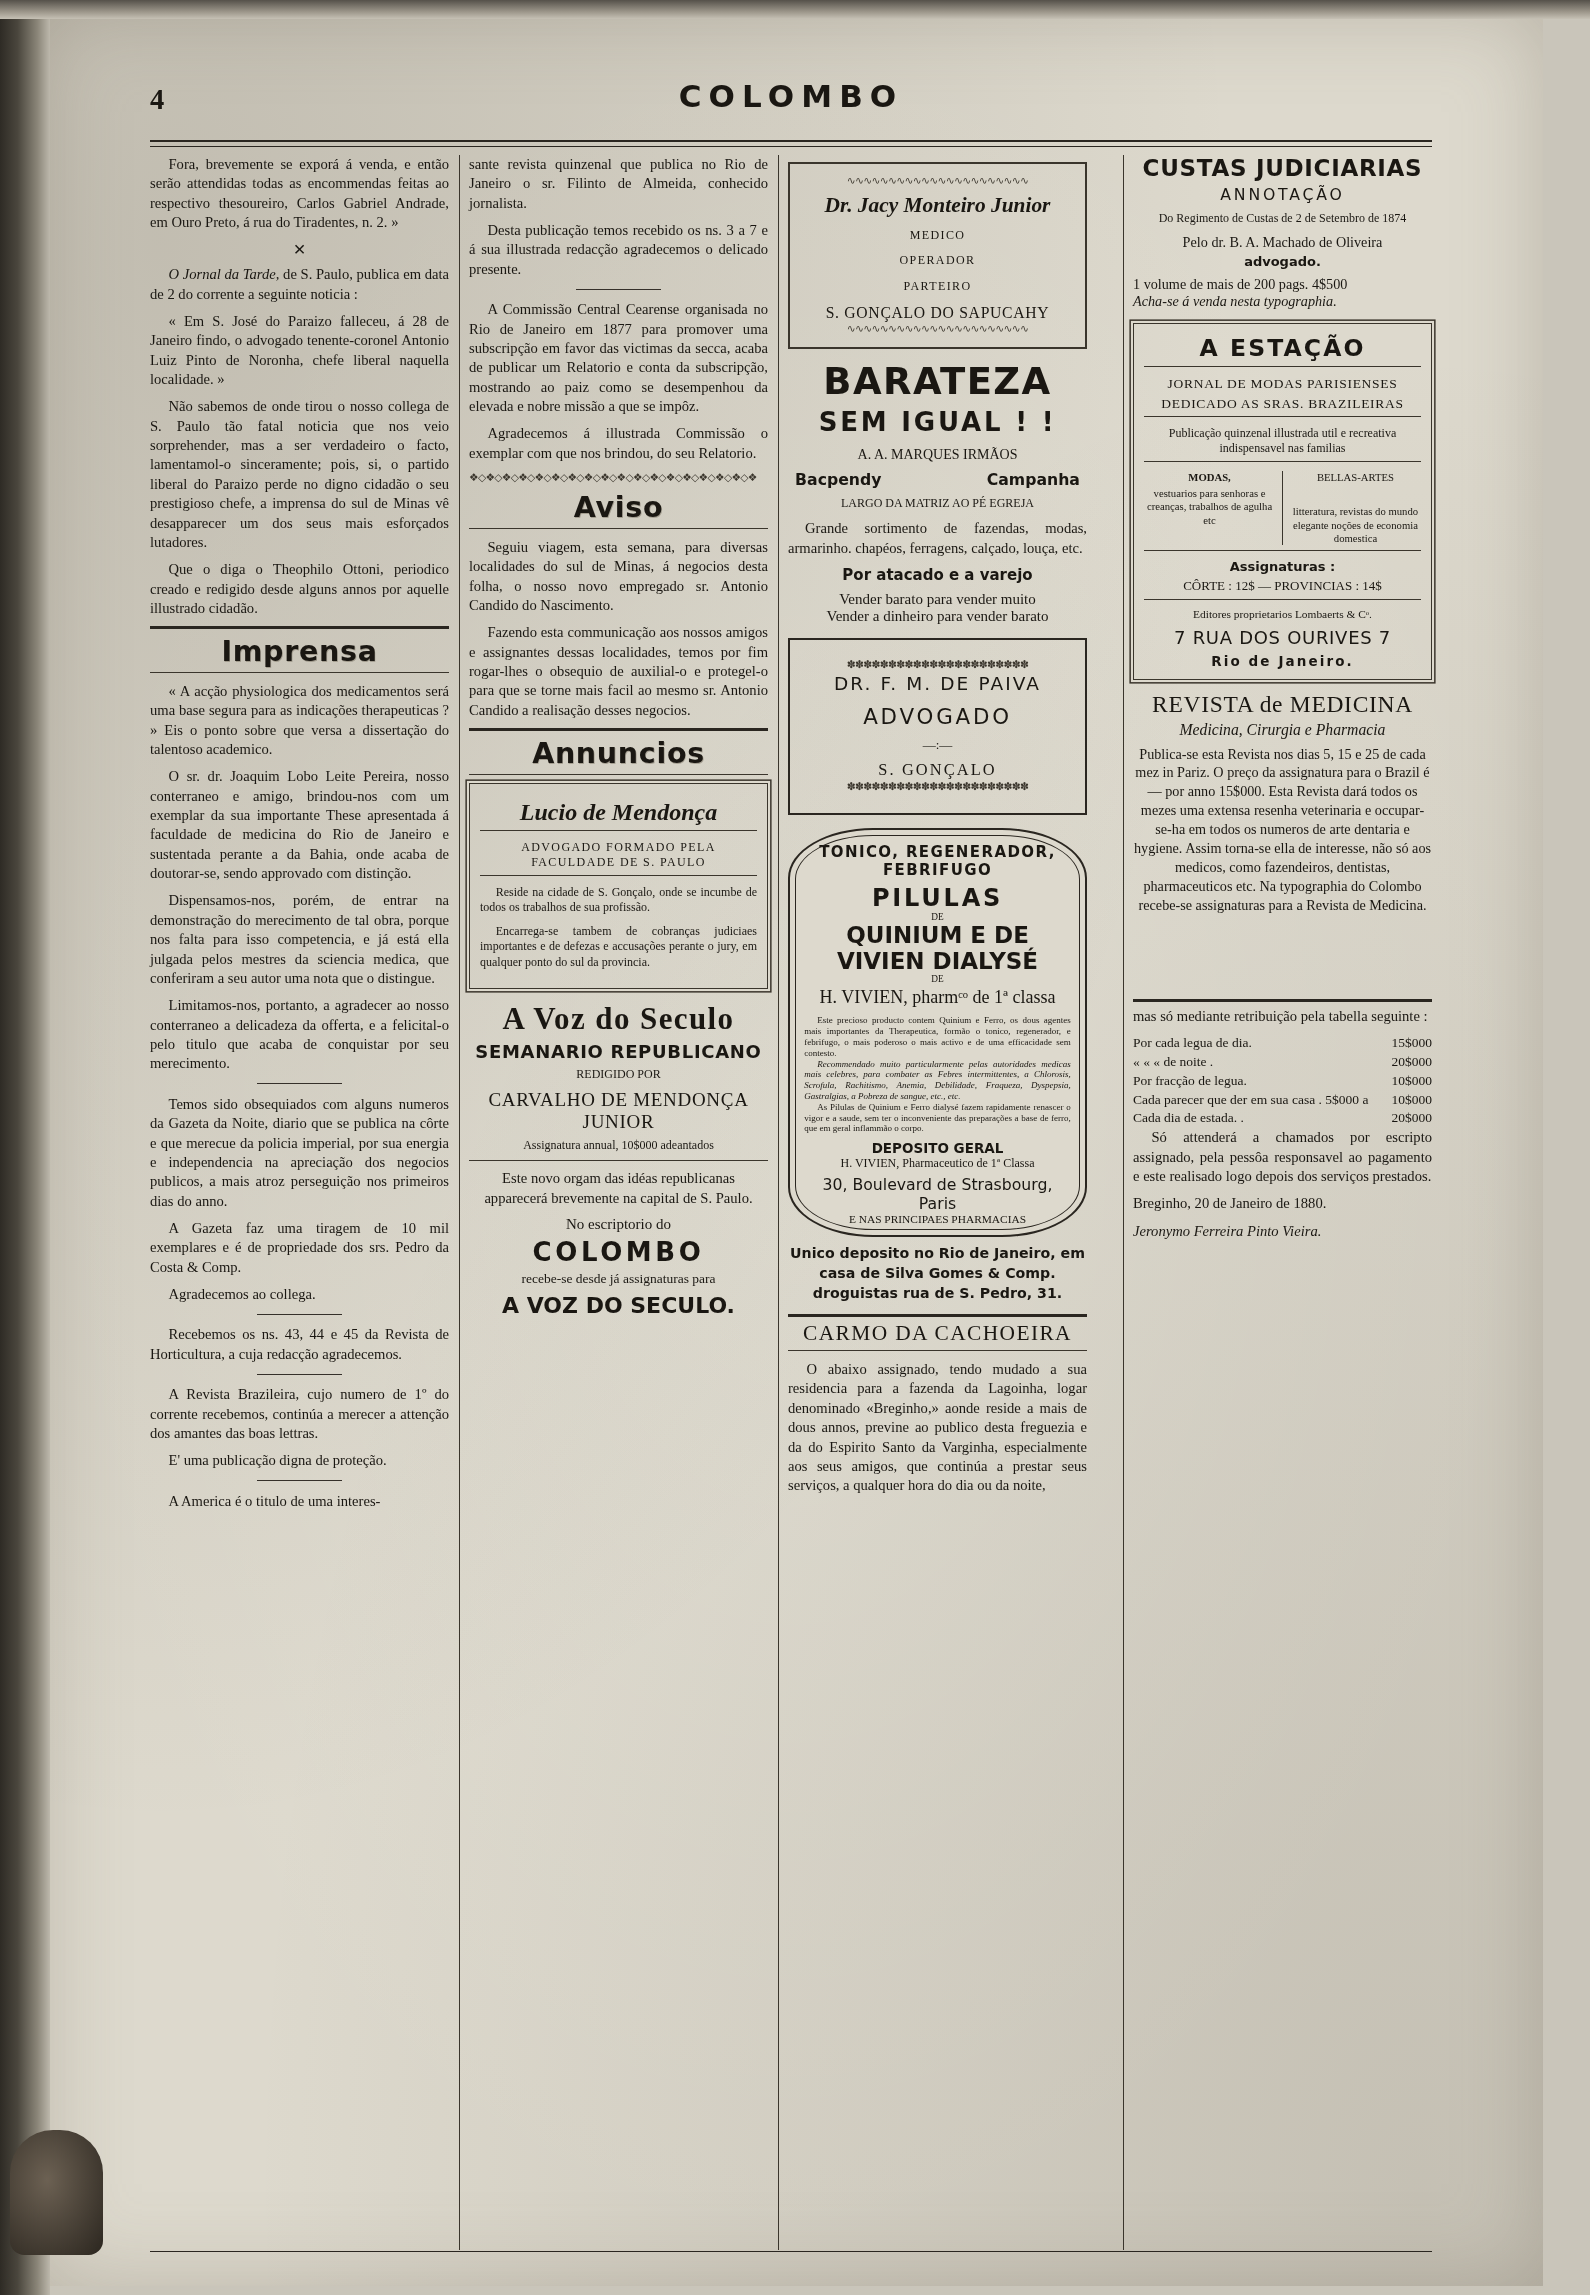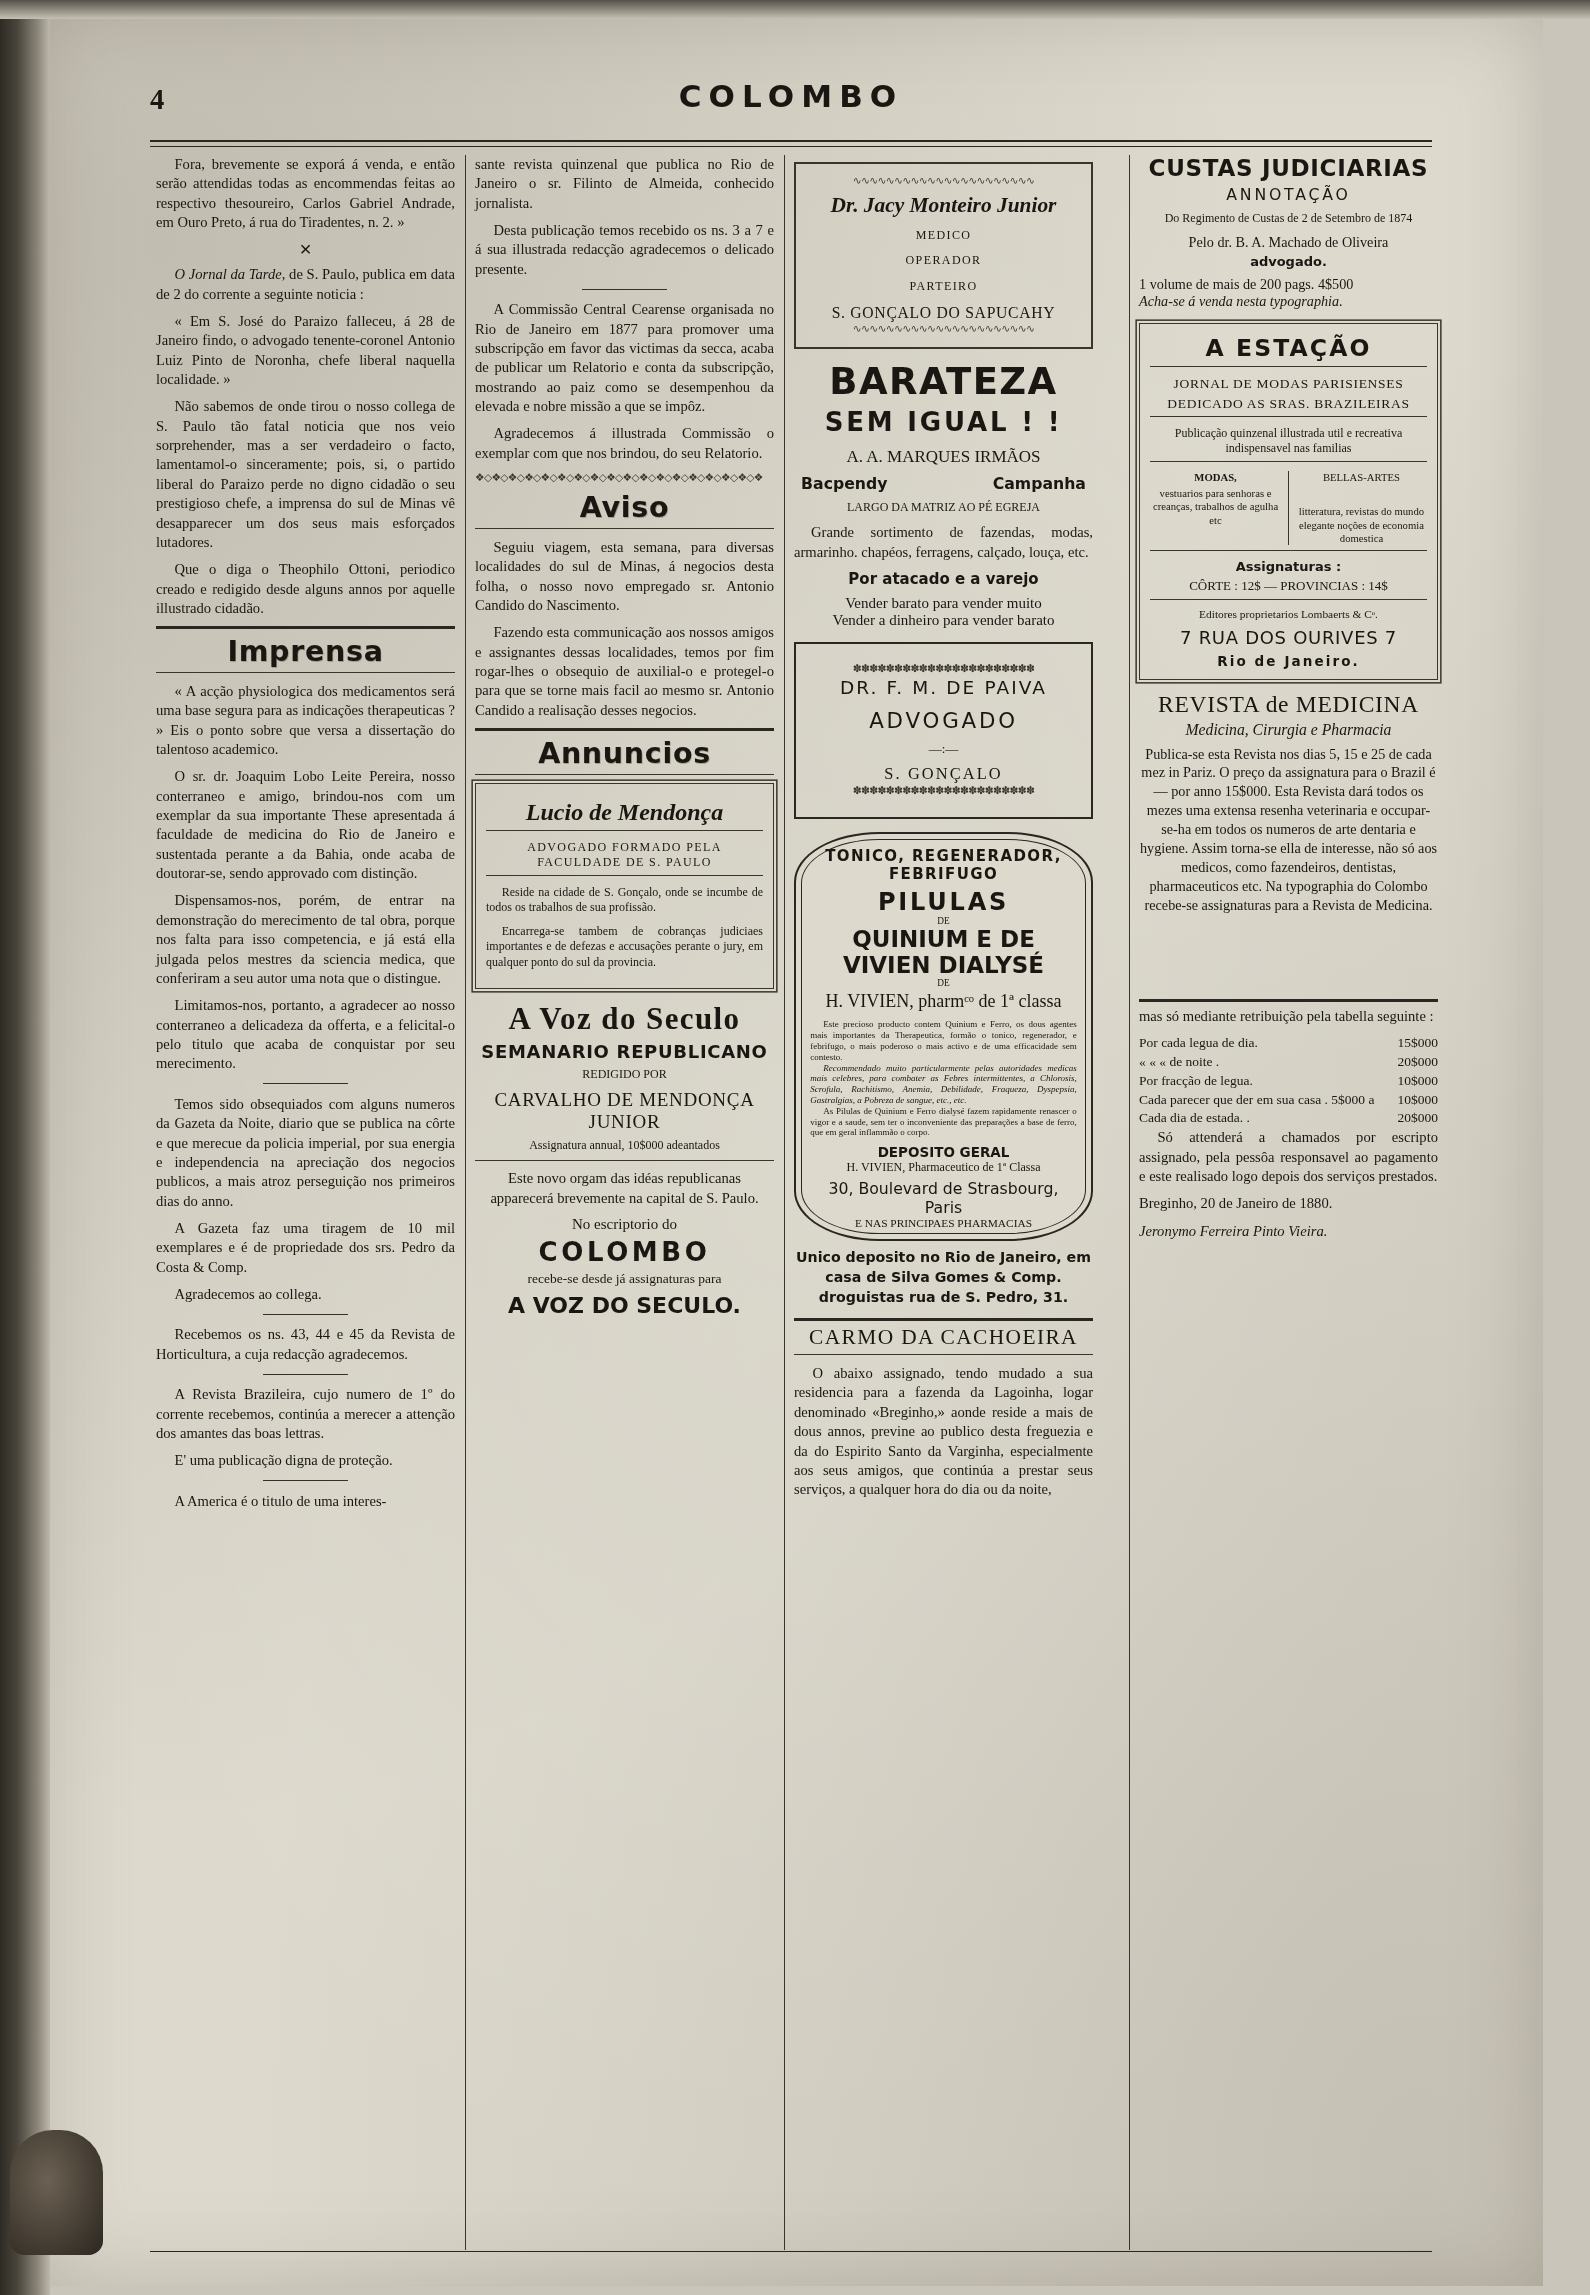--- a/index.html
+++ b/index.html
@@ -58,21 +58,21 @@
   }
   .rule-double{
     position:absolute; left:150px; width:1282px;
     border-top:2.1px solid #2a2620;
     border-bottom:0.7px solid #2a2620;
     height:3.6px;
   }
   #rule-top{ top:140px; }
 
   .cols{
-    position:absolute; left:156px; top:155px; width:1282px; height:2095px;
+    position:absolute; left:150px; top:155px; width:1282px; height:2095px;
   }
   .col{
     position:absolute; top:0; width:299px; height:2095px;
   }
   #col1{ left:0; }
   #col2{ left:319px; }
   #col3{ left:638px; }
   #col4{ left:983px; width:299px; }
   .vrule{
     position:absolute; top:0; width:0.7px; height:2095px;
@@ -289,21 +289,21 @@
       <div class="small caps" style="margin:10px 0">MEDICO</div>
       <div class="small caps" style="margin:10px 0">OPERADOR</div>
       <div class="small caps" style="margin:10px 0">PARTEIRO</div>
       <div style="font-size:15.7px;letter-spacing:0.7px;margin-top:7.1px">S. GONÇALO DO SAPUCAHY</div>
       <div class="orn">∿∿∿∿∿∿∿∿∿∿∿∿∿∿∿∿∿∿∿∿∿∿</div>
     </div>
 
     <div class="ad-center">
       <div class="ad-title-lg" style="font-size:37px">BARATEZA</div>
       <div class="ad-title-md" style="font-size:26px;letter-spacing:2.8px">SEM IGUAL ! !</div>
-      <div style="font-size:17px;margin:10px 0 7.1px">A. A. MARQUES IRMÃOS</div>
+      <div style="font-size:14px;margin:10px 0 7.1px">A. A. MARQUES IRMÃOS</div>
       <div style="display:flex;justify-content:space-between;font-family:'DejaVu Sans',sans-serif;font-weight:bold;font-size:15.7px;margin:4.3px 7.1px">
         <span>Bacpendy</span>
         <span>Campanha</span>
       </div>
       <div class="small" style="margin:7.1px 0">LARGO DA MATRIZ AO PÉ EGREJA</div>
       <p style="text-indent:17px">Grande sortimento de fazendas, modas, armarinho. chapéos, ferragens, calçado, louça, etc.</p>
       <div style="font-family:'DejaVu Sans',sans-serif;font-weight:bold;font-size:15px;margin:7.1px 0">Por atacado e a varejo</div>
       <div style="font-size:15px">Vender barato para vender muito</div>
       <div style="font-size:15px">Vender a dinheiro para vender barato</div>
     </div>

